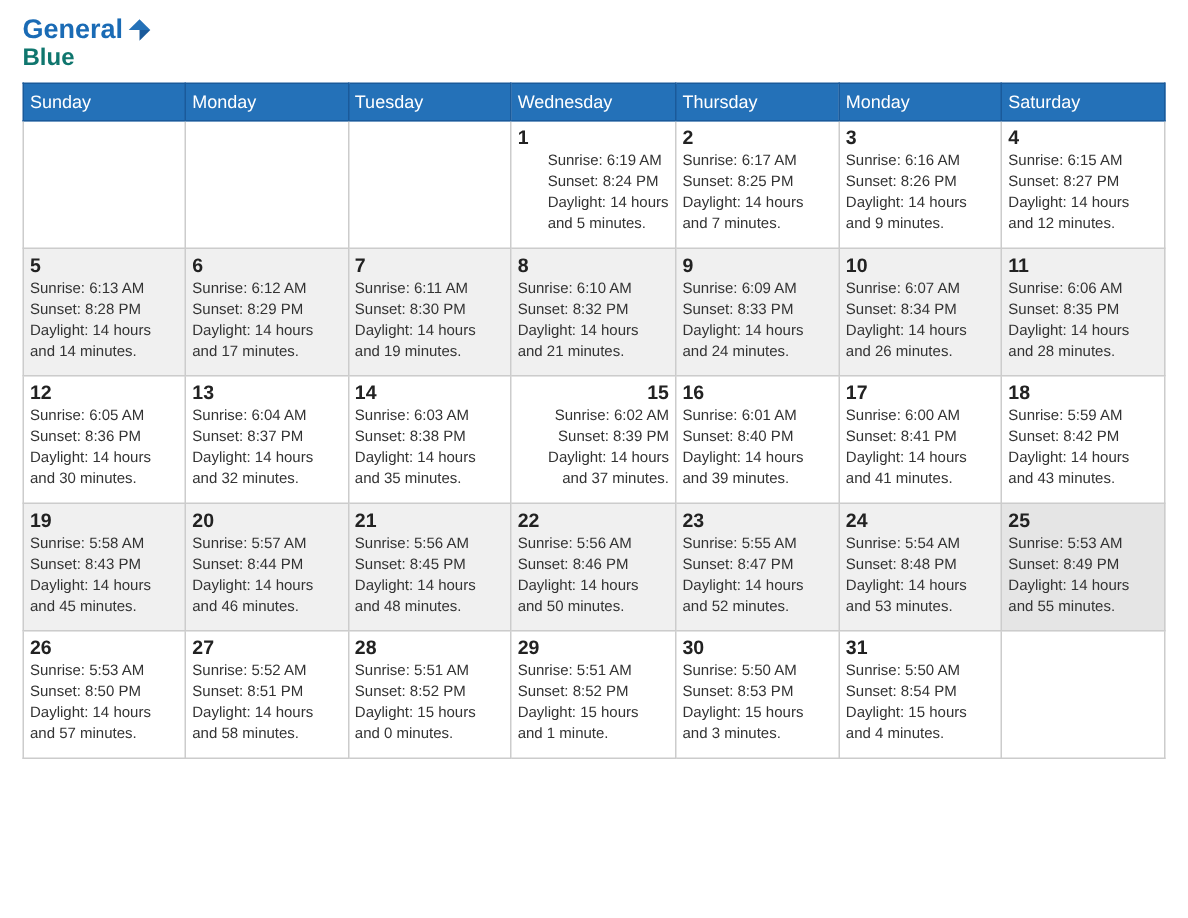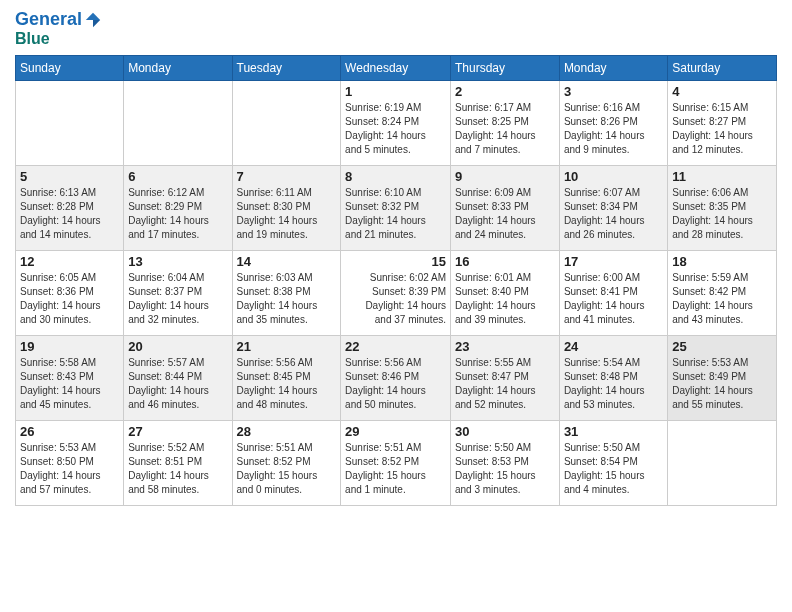--- a/index.html
+++ b/index.html
@@ -134,21 +134,21 @@
           <th>Saturday</th>
         </tr>
     </thead>
     <tbody id="calendar-body">
     <tr>
           <td class="empty-cell"></td>
           <td class="empty-cell"></td>
           <td class="empty-cell"></td>
           <td style="background: rgb(255, 255, 255);">
             <div class="day-num">1</div>
-            <div class="day-info" style="white-space: pre-line;">Sunrise: 6:19 AM
+            <div class="day-info" style="white-space: pre-line; margin-left: 20px;">Sunrise: 6:19 AM
 Sunset: 8:24 PM
 Daylight: 14 hours
 and 5 minutes.</div>
           </td>
           <td style="background: rgb(255, 255, 255);">
             <div class="day-num">2</div>
             <div class="day-info" style="white-space: pre-line;">Sunrise: 6:17 AM
 Sunset: 8:25 PM
 Daylight: 14 hours
 and 7 minutes.</div>

